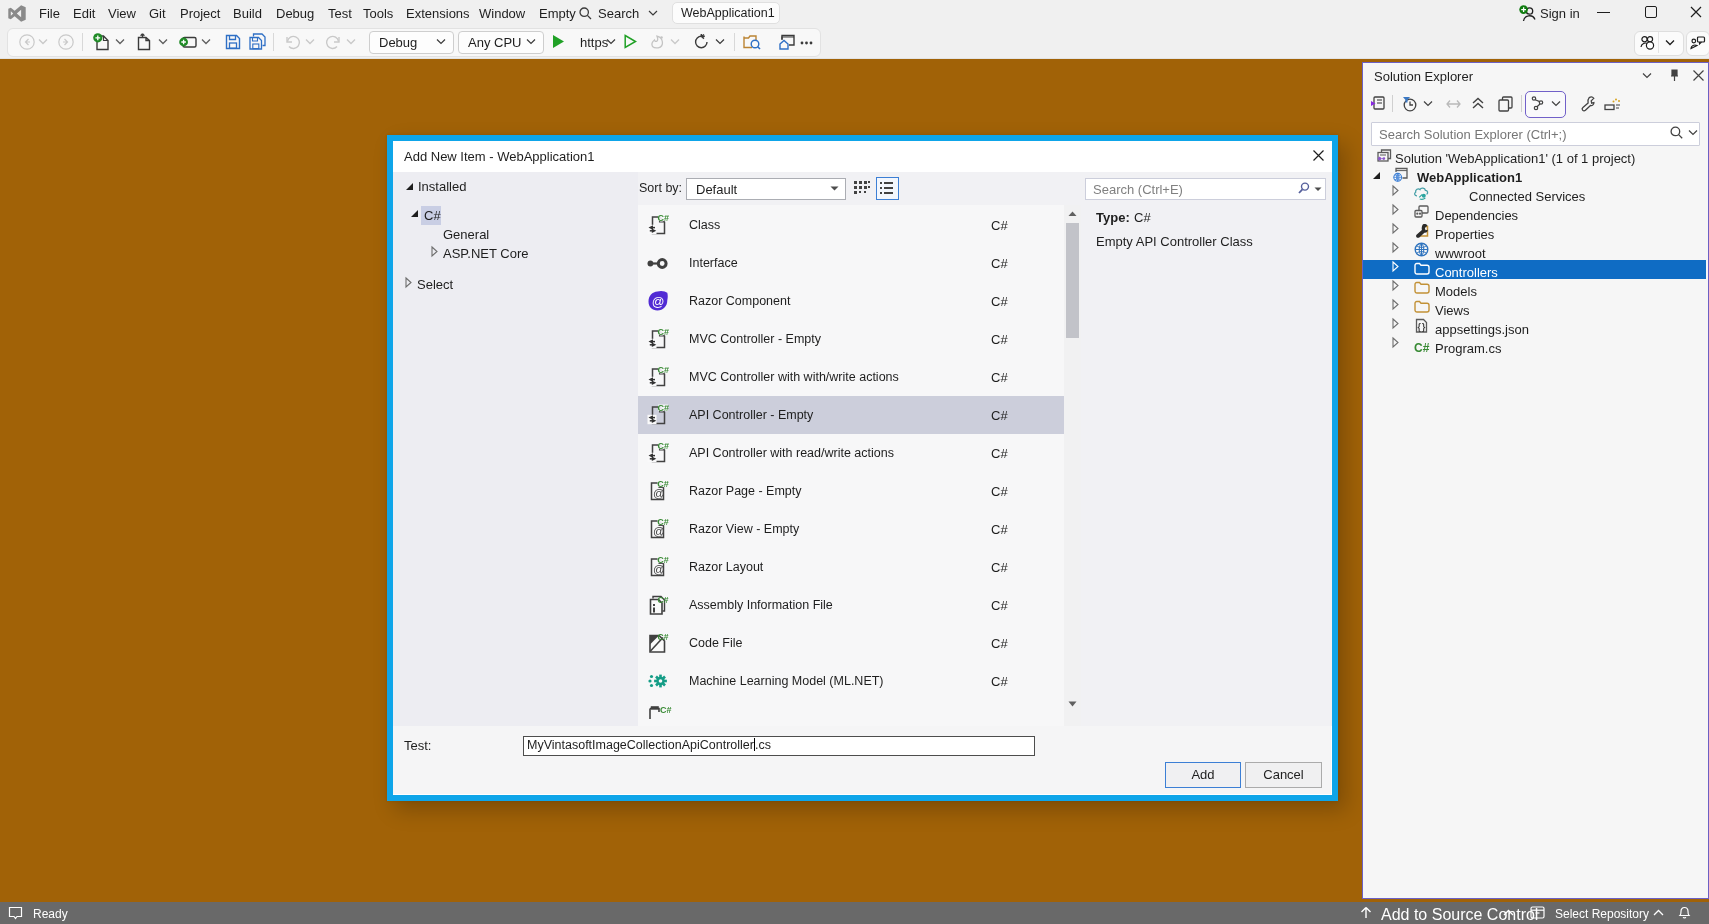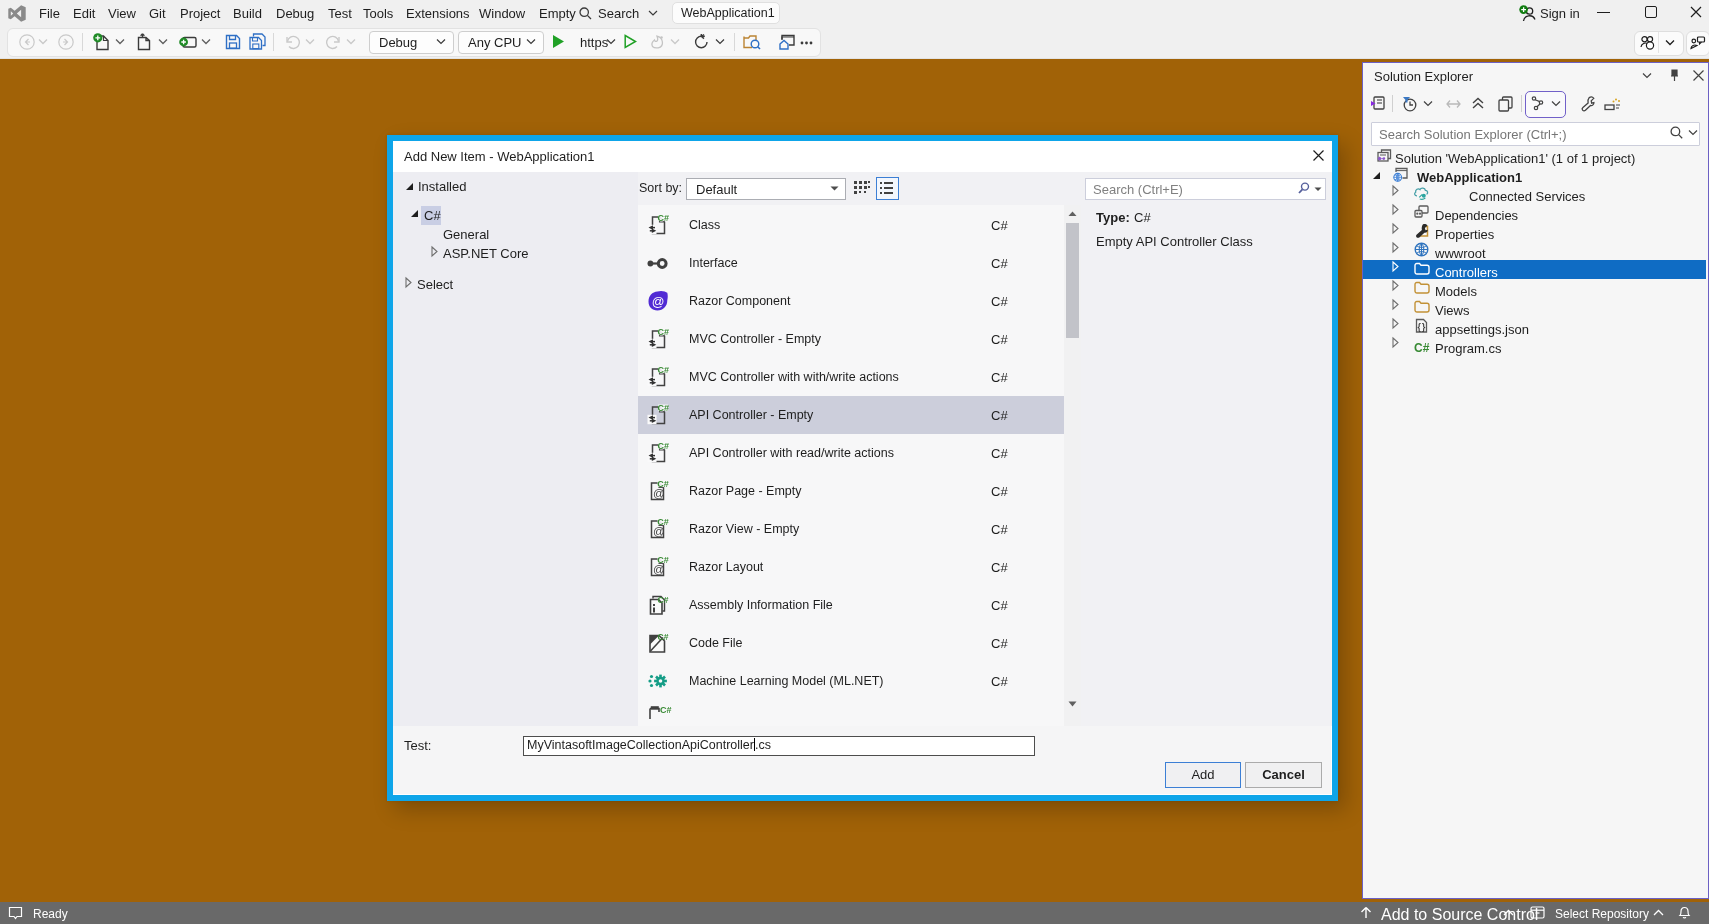--- a/index.html
+++ b/index.html
@@ -399,21 +399,21 @@
       </svg>
   <div class="abs" style="left:673px;top:82px;width:13px;height:115px;background:#C2C3C9;"></div>
   <svg class="abs" style="left:675px;top:560px;" width="9" height="6" viewBox="0 0 9 6">
         <path d="M4.5 5.5 L8.5 0.5 L0.5 0.5 Z" fill="#606060"></path>
       </svg>
 
   <div class="abs" style="left:0px;top:585px;width:938px;height:68px;background:#F5F5F6;"></div>
   <span class="t" style="left:11px;top:598px;">Test:</span>
   <div class="abs" style="left:130px;top:595px;width:510px;height:18px;background:#FFFFFF;border:1px solid #4D4D4D;font-size:12.5px;line-height:17px;color:#1E1E1E;white-space:nowrap;overflow:hidden;"><span style="margin-left:3px;">MyVintasoftImageCollectionApiController</span><span style="display:inline-block;width:1px;height:13px;background:#000;vertical-align:-2px;"></span><span>.cs</span></div>
   <div class="abs" style="left:772px;top:621px;width:74px;height:24px;background:#F0F0F2;border:1px solid #3C7FD5;text-align:center;font-size:13px;line-height:23px;color:#1E1E1E;">Add</div>
-  <div class="abs" style="left:852px;top:621px;width:75px;height:24px;background:#F0F0F1;border:1px solid #ABABAB;text-align:center;font-size:13px;line-height:23px;color:#1E1E1E;font-weight:bold;">Cancel</div>
+  <div class="abs" style="left:852px;top:621px;width:75px;height:24px;background:#F0F0F1;border:1px solid #ABABAB;text-align:center;font-size:13px;line-height:23px;color:#1E1E1E;">Cancel</div>
 </div>
 <div class="abs" style="left:1362px;top:62px;width:345px;height:835px;background:#F6F6F6;border:1px solid #6C60C4;">
   <span class="t" style="left:11px;top:7px;">Solution Explorer</span>
   <svg class="abs" style="left:279px;top:10px;" width="10" height="6" viewBox="0 0 10 6">
         <path d="M1 0.5 L5 4.5 L9 0.5" fill="none" stroke="#424242" stroke-width="1.2"></path>
       </svg>
   <svg class="abs" style="left:304px;top:6px;" width="13" height="13" viewBox="0 0 13 13">
     <path d="M5 1 L10 1 L10 7 L5 7 Z M4 7 L11 7 M7.5 7 L7.5 12" fill="#424242" stroke="#424242" stroke-width="1.2"></path>
   </svg>
   <svg class="abs" style="left:330px;top:7px;" width="11" height="11" viewBox="0 0 11 11">

